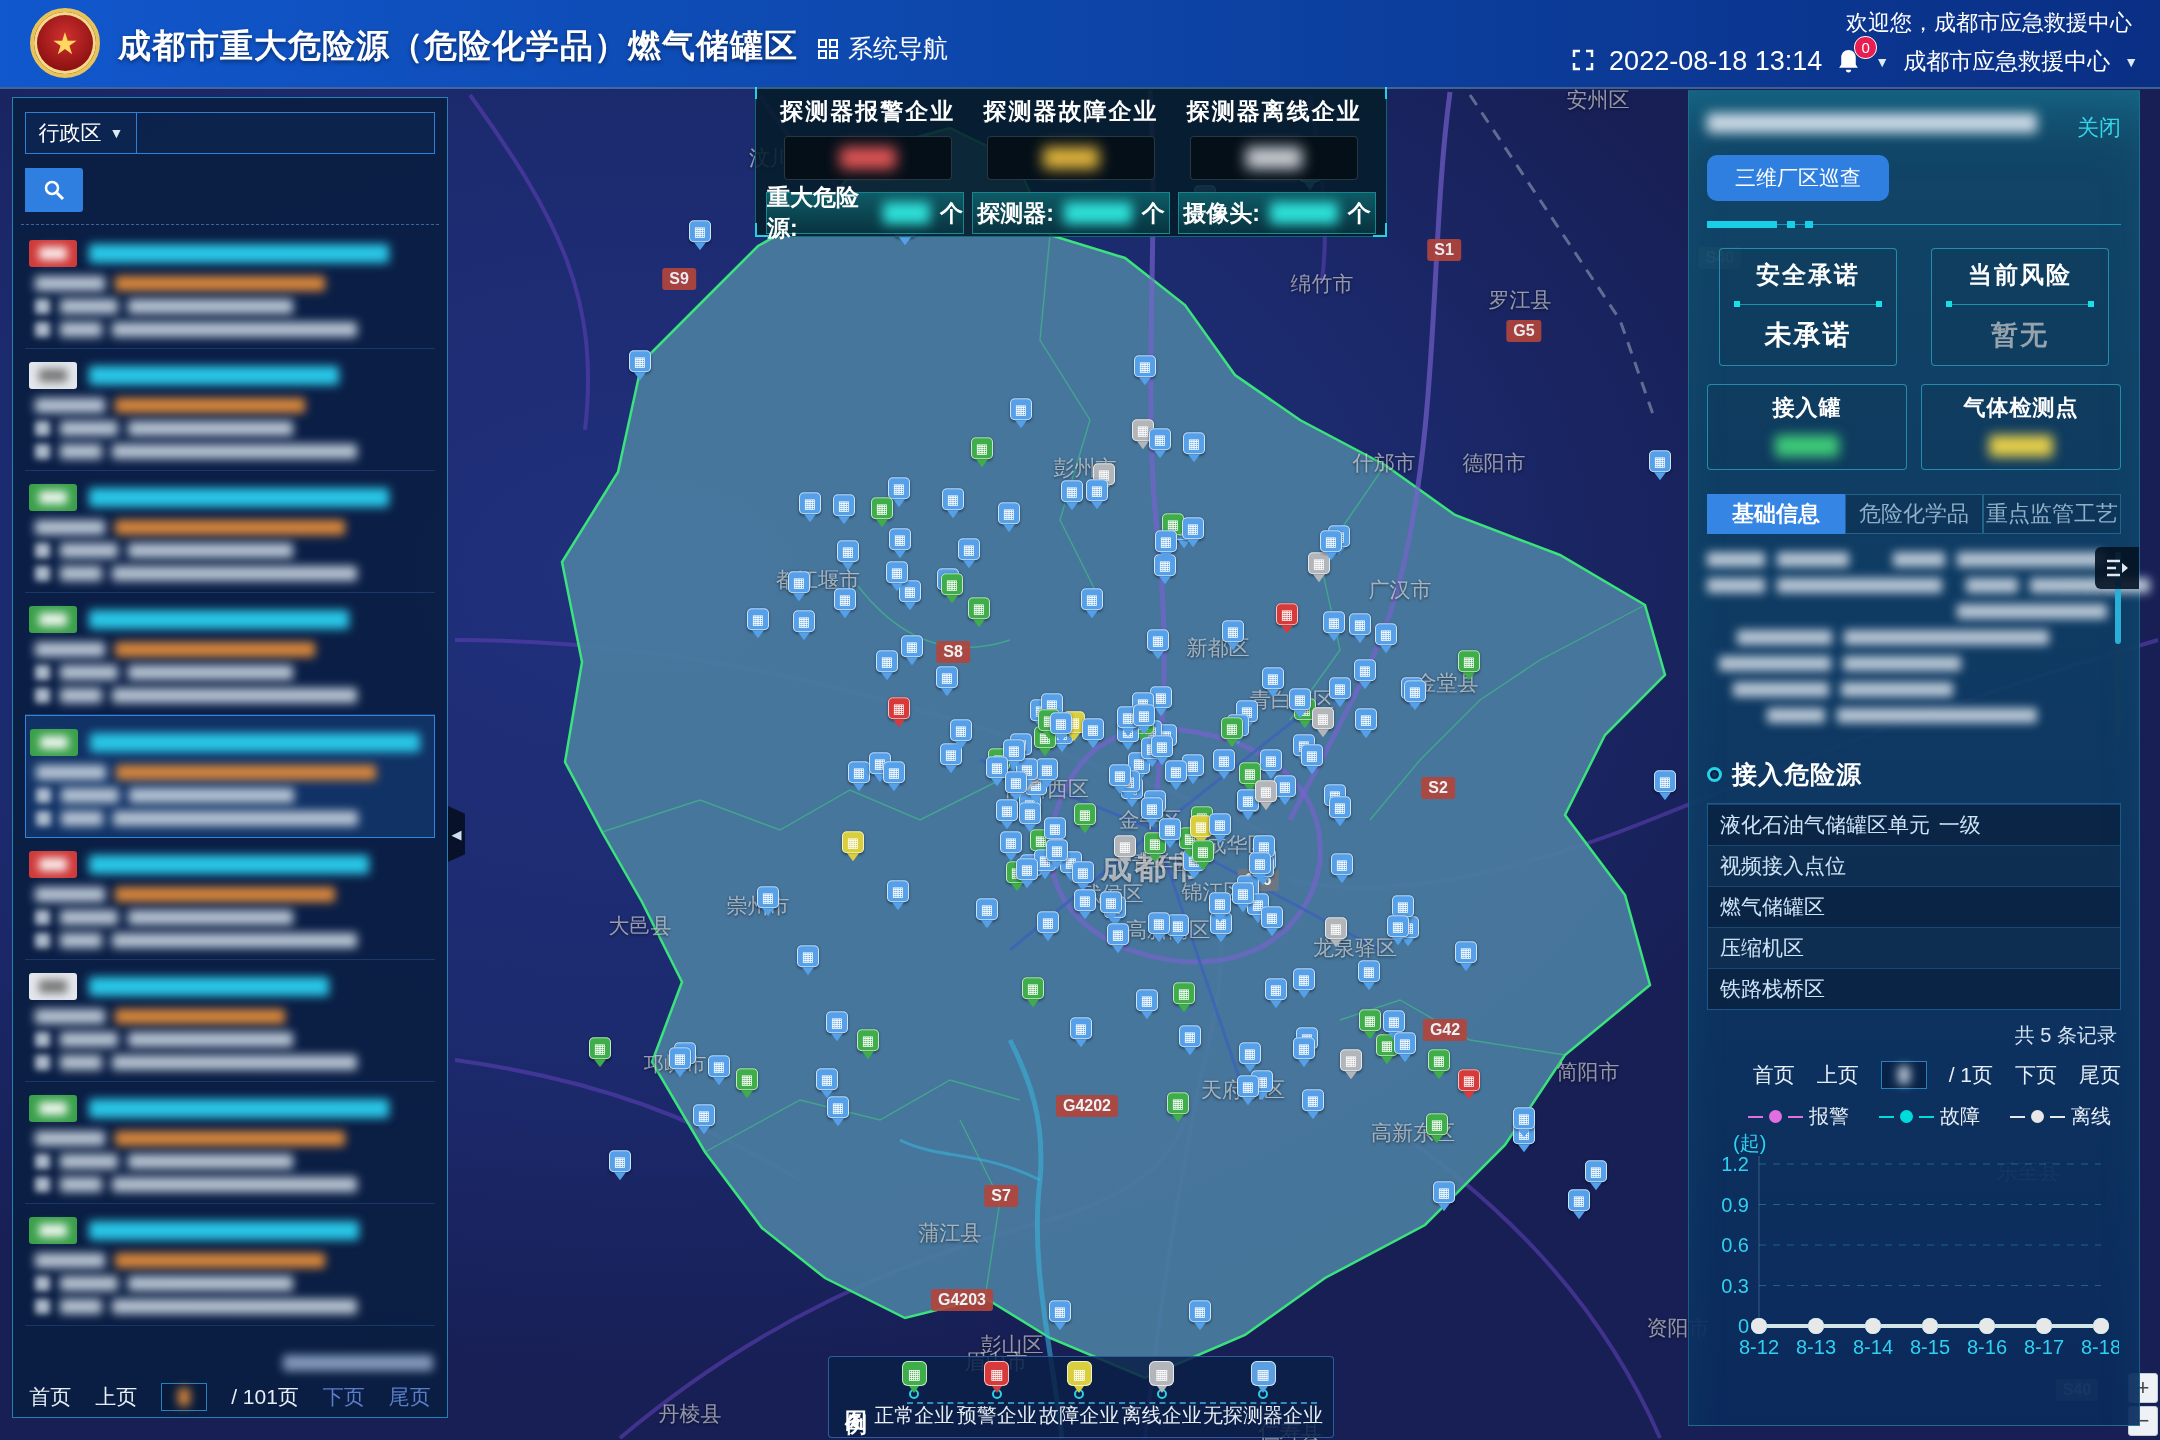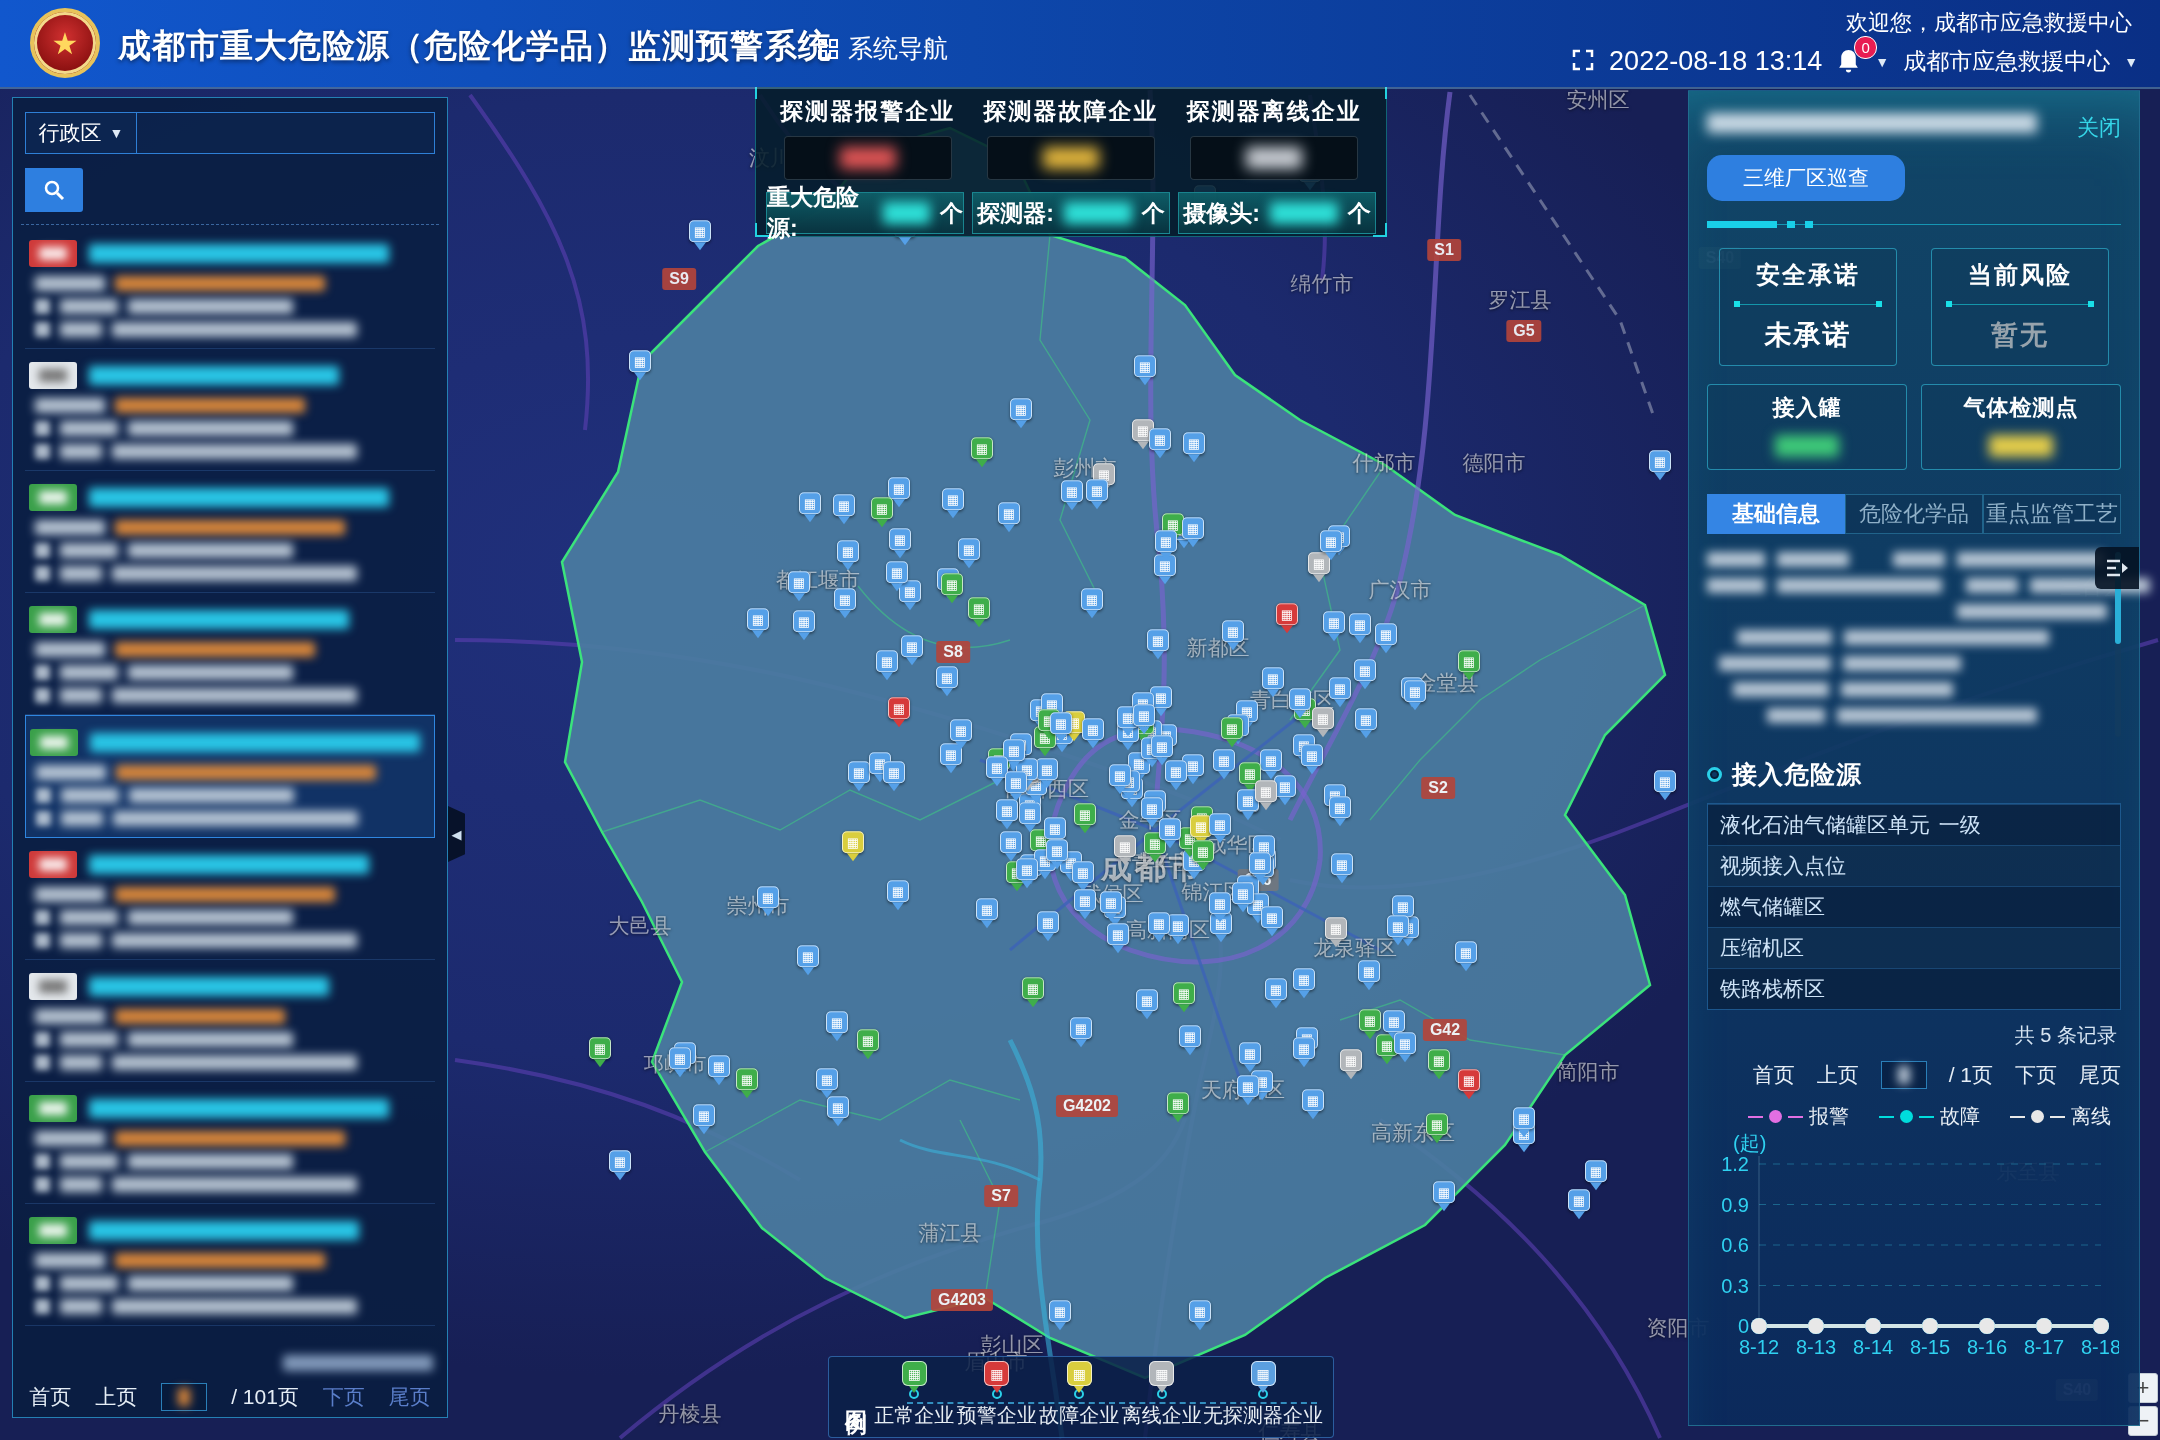--- a/index.html
+++ b/index.html
@@ -109,21 +109,21 @@
   .cval{height:22px;background:#2ee0d8;filter:blur(6px);border-radius:2px}
   
   .right{position:absolute;left:1688px;top:90px;width:452px;height:1336px;z-index:6;
      background:linear-gradient(180deg,rgba(17,72,104,.94),rgba(11,42,92,.94));
      border:1px solid rgba(60,180,215,.35);padding:20px 18px;
      box-shadow:inset 0 50px 80px -50px rgba(40,210,230,.4)}
   .rtitle-bar{width:330px;height:20px;background:#e8f0f8;opacity:.85;filter:blur(6px);
      border-radius:2px;margin-top:2px}
   .close{position:absolute;right:18px;top:22px;color:#35d6e8;font-size:22px;cursor:pointer}
   .tour{margin-top:22px;display:inline-block;background:#2e7fe0;color:#fff;font-size:21px;
-     padding:9px 36px;border:none;border-radius:15px;cursor:pointer}
+     padding:9px 28px;border:none;border-radius:10px;cursor:pointer}
   .divider{margin:20px 0 20px;height:7px;position:relative}
   .divider::before{content:"";position:absolute;left:0;top:0;width:130px;height:7px;
      background:linear-gradient(90deg,#19cfe8 0 70px,transparent 70px 80px,#19cfe8 80px 88px,
      transparent 88px 98px,#19cfe8 98px 106px,transparent 106px)}
   .divider::after{content:"";position:absolute;left:0;right:0;top:3px;height:1px;
      background:rgba(25,207,232,.6)}
   .boxrow1{display:flex;gap:34px;margin:4px 12px 0}
   .obox{flex:1;border:1px solid rgba(42,160,190,.8);border-radius:4px;
      padding:10px 12px 12px;background:rgba(10,50,80,.25)}
   .ol{font-size:24px;font-weight:bold;color:#fff;text-align:center;letter-spacing:2px}
@@ -503,21 +503,21 @@
       <span class="pin" style="left:620px;top:1180px;--c:#55a0e8">▦</span>
     </div>
   <div class="zoomctl">
     <button>+</button>
     <button>−</button>
   </div>
 </div>
 
 <header>
   <div class="logo">★</div>
-  <h1 class="title">成都市重大危险源（危险化学品）监测预警系统</h1>
+  <h1 class="title">成都市重大危险源（危险化学品）燃气储罐区</h1>
   <div class="sysnav">
     <svg width="20" height="20">
       <rect x="1" y="1" width="7" height="7" fill="none" stroke="#fff" stroke-width="2"></rect>
       <rect x="12" y="1" width="7" height="7" fill="none" stroke="#fff" stroke-width="2"></rect>
       <rect x="1" y="12" width="7" height="7" fill="none" stroke="#fff" stroke-width="2"></rect>
       <rect x="12" y="12" width="7" height="7" fill="none" stroke="#fff" stroke-width="2"></rect>
     </svg>
     <span>系统导航</span>
   </div>
   <div class="welcome">欢迎您，成都市应急救援中心</div>

